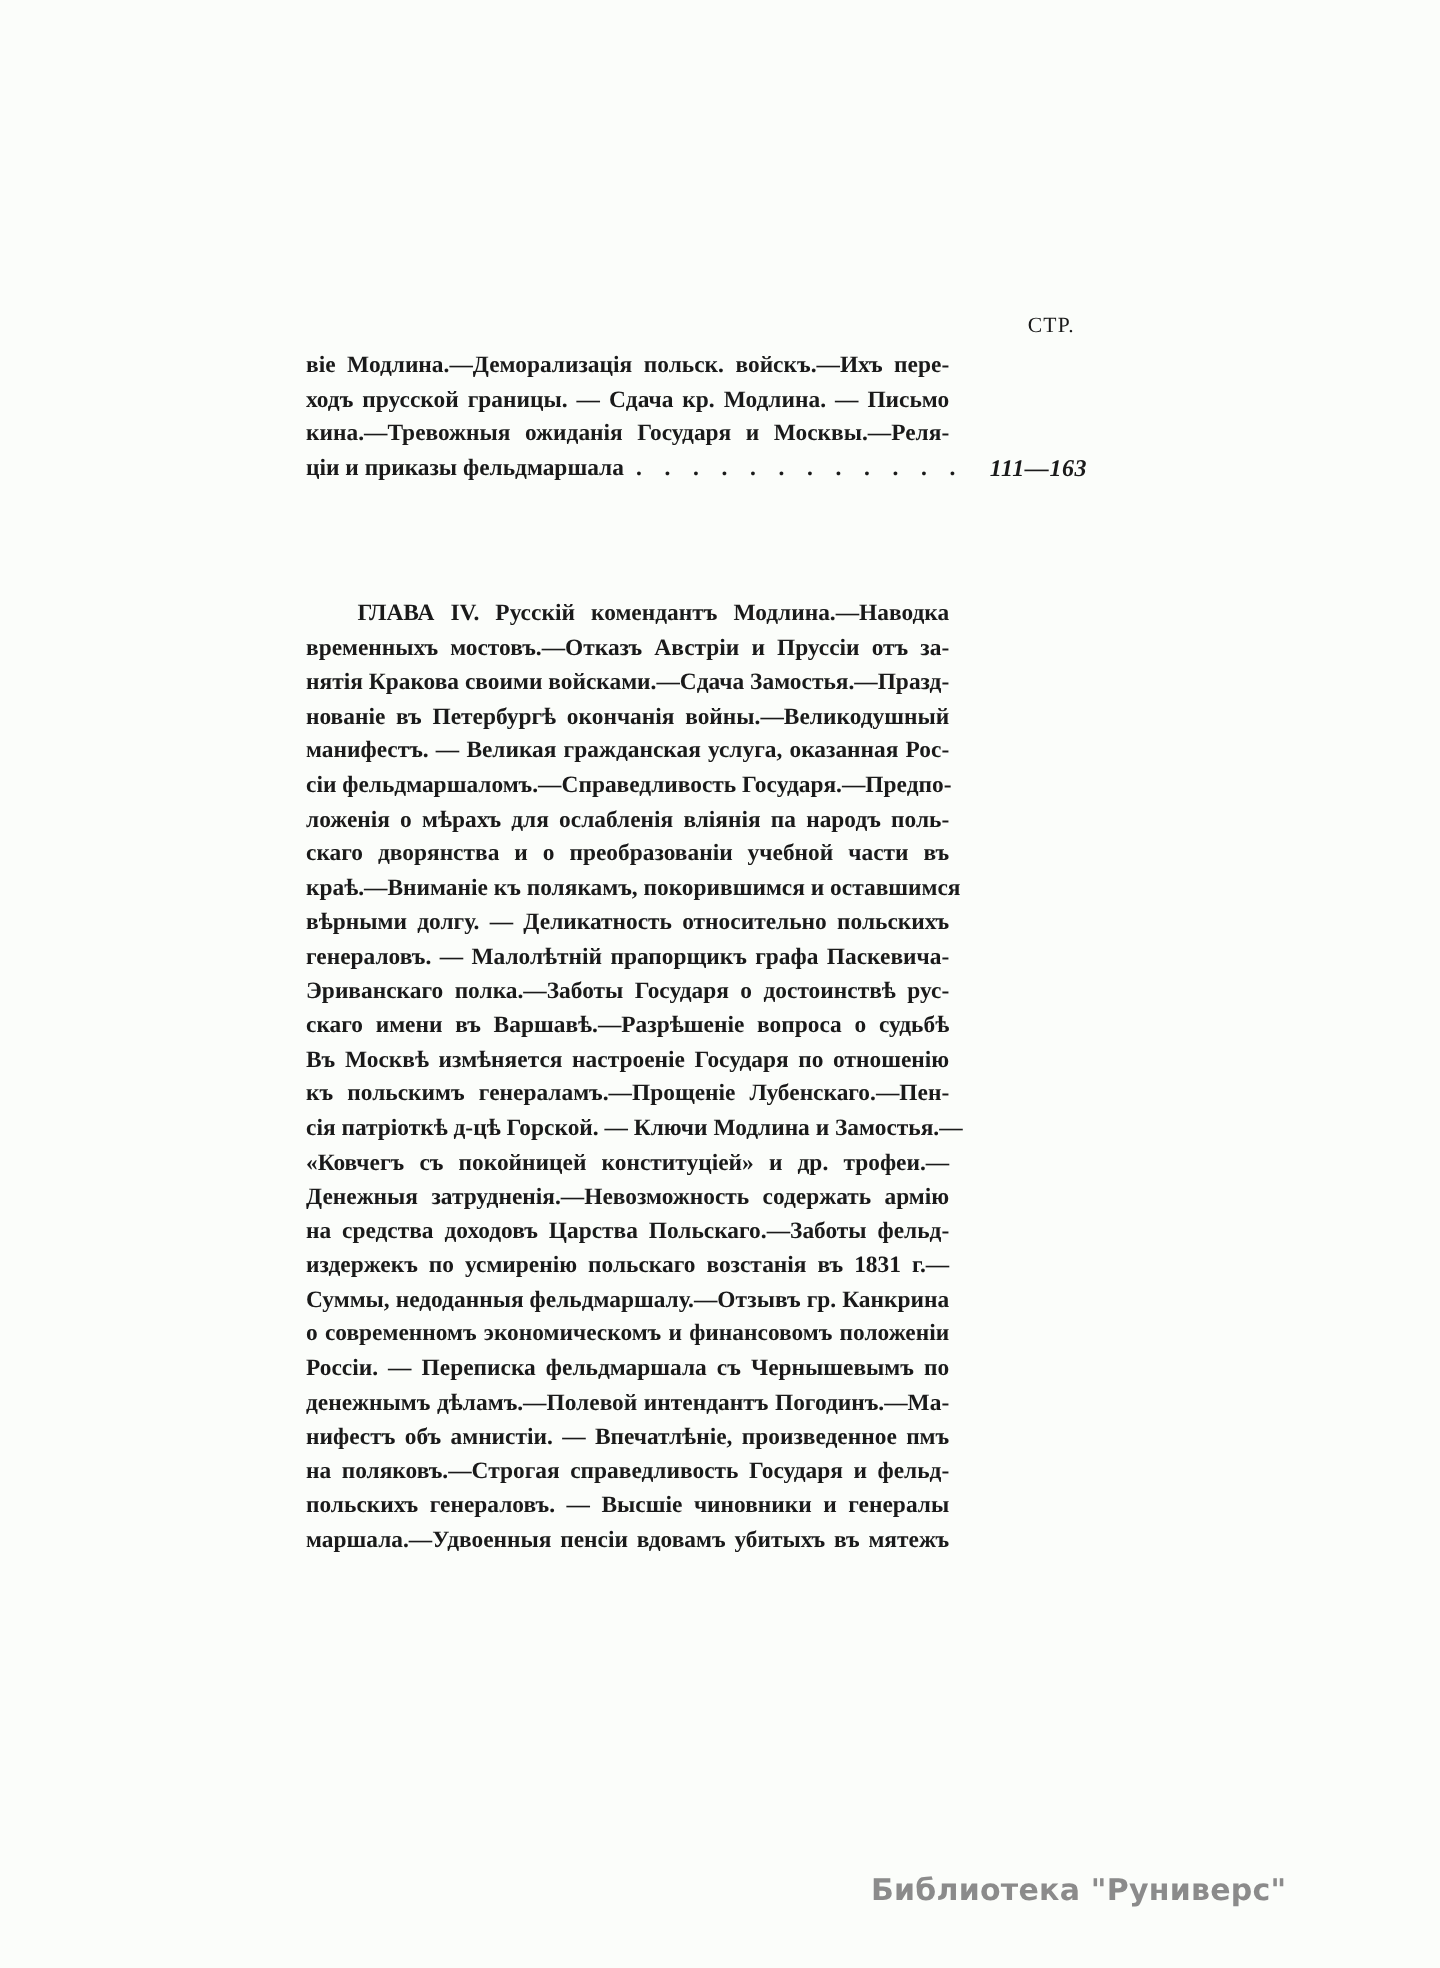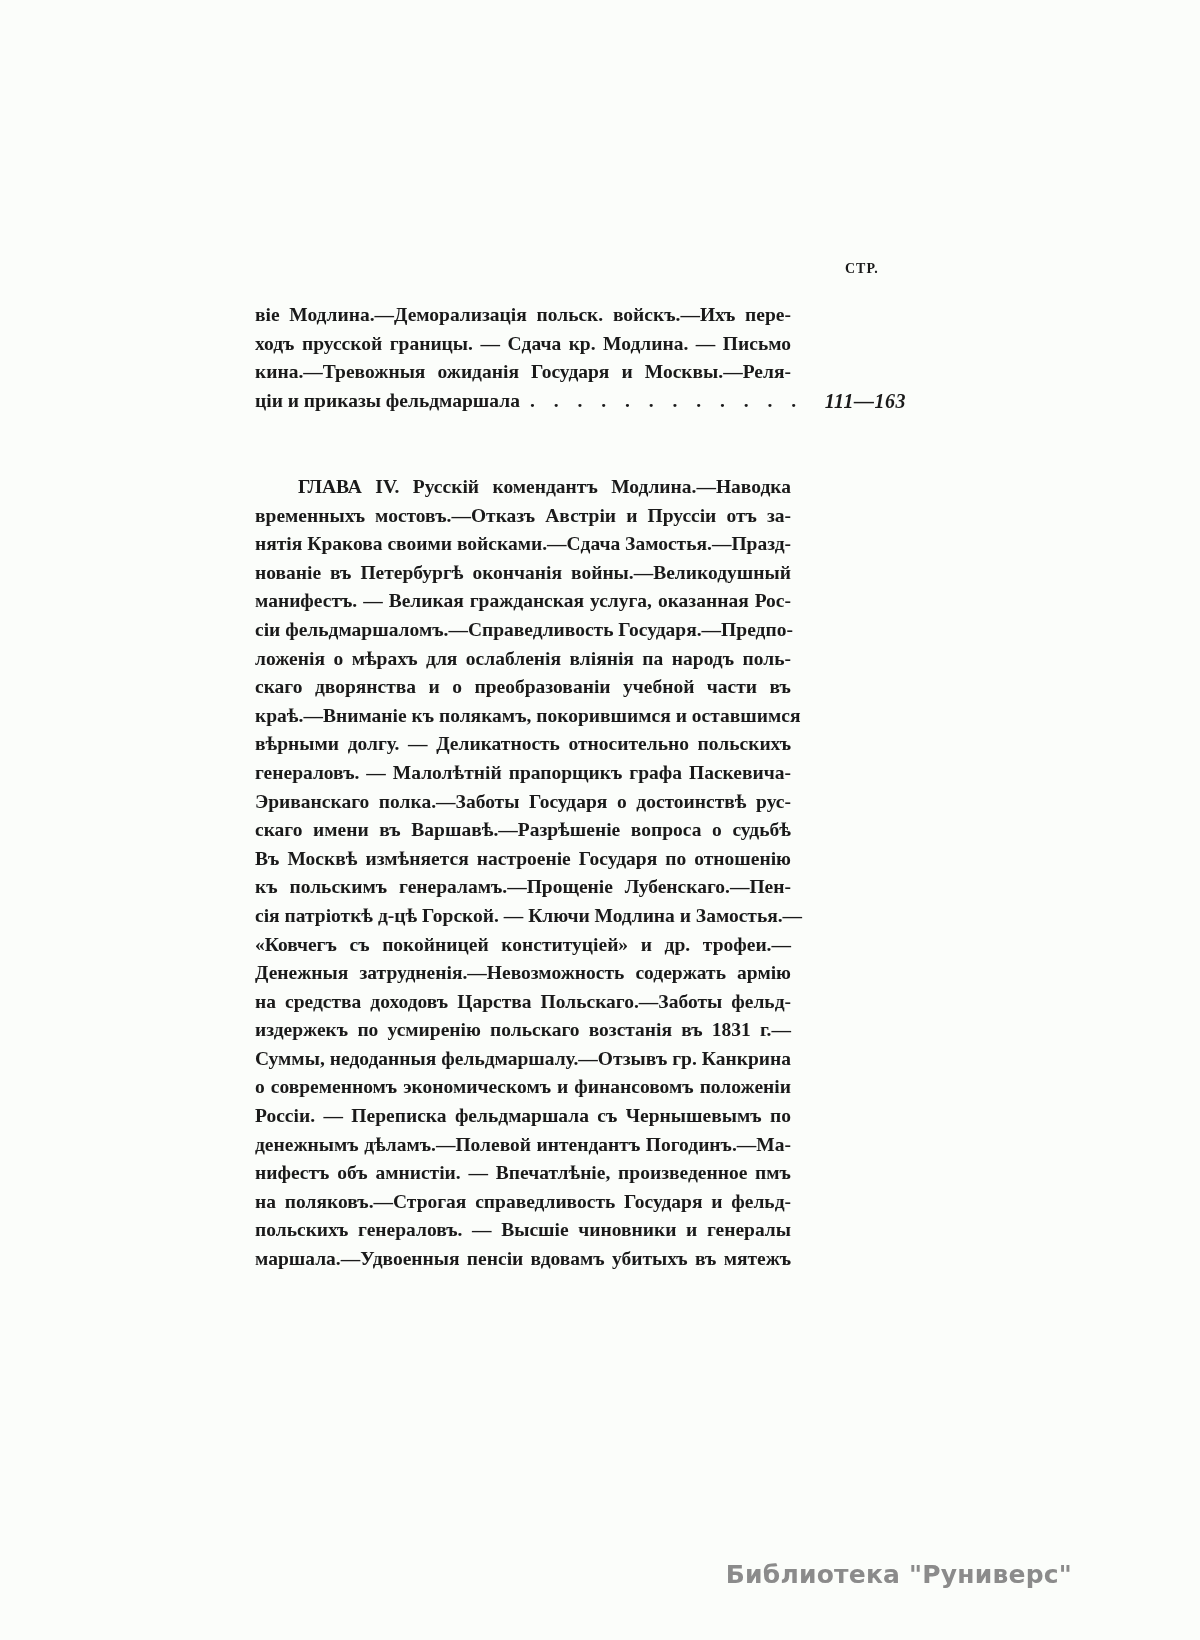--- a/index.html
+++ b/index.html
@@ -18,33 +18,34 @@
   .page {
     position: relative;
     width: 1200px;
     height: 1640px;
   }
   .col-header {
     position: absolute;
     top: 261px;
     left: 845px;
     width: 62px;
-    font-size: 14px;
-    font-weight: 700;
+    text-align: center;
+    font-size: 18px;
+    font-weight: 400;
     letter-spacing: 1px;
     color: var(--ink);
   }
   .toc-entry {
     position: absolute;
     left: 255px;
     width: 536px;
     color: var(--ink);
   }
-  .entry1 { top: 301px; }
-  .entry2 { top: 473px; }
+  .entry1 { top: 291px; }
+  .entry2 { top: 498px; }
   .line {
     font-size: 19.5px;
     font-weight: 700;
     line-height: 28.6px;
     text-align: justify;
     text-align-last: justify;
     white-space: nowrap;
     overflow: visible;
     color: var(--ink);
   }

